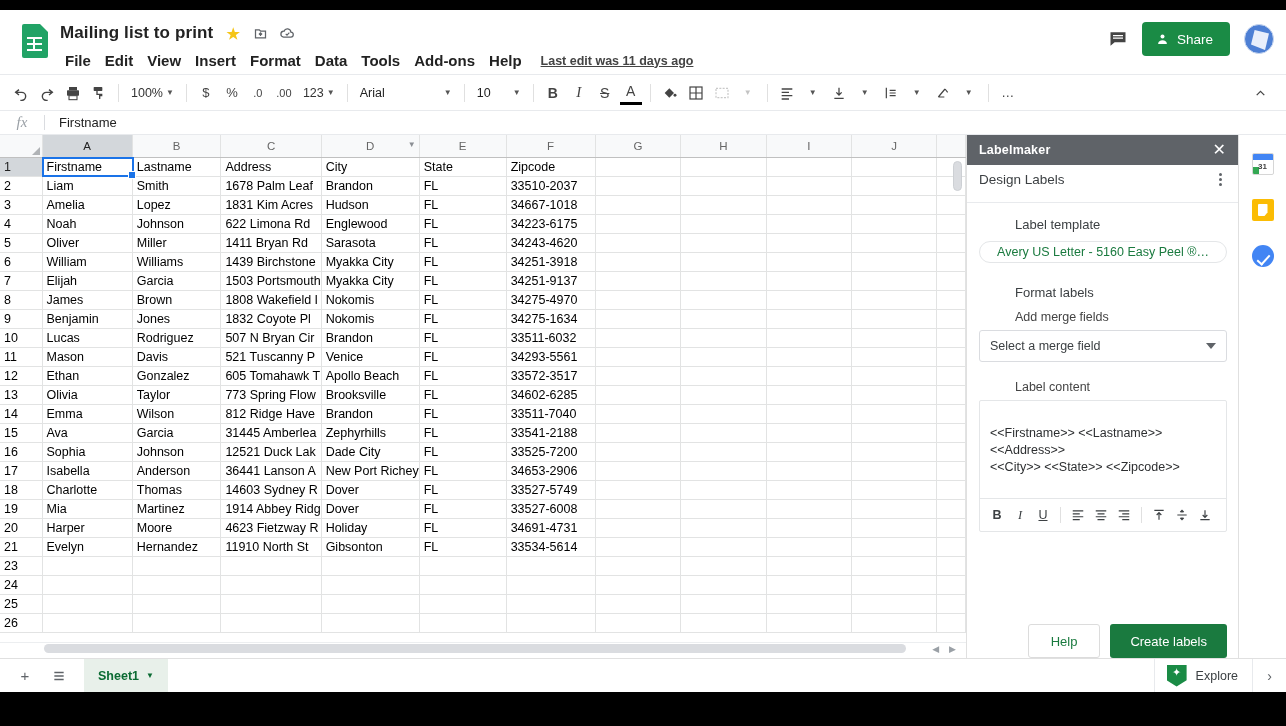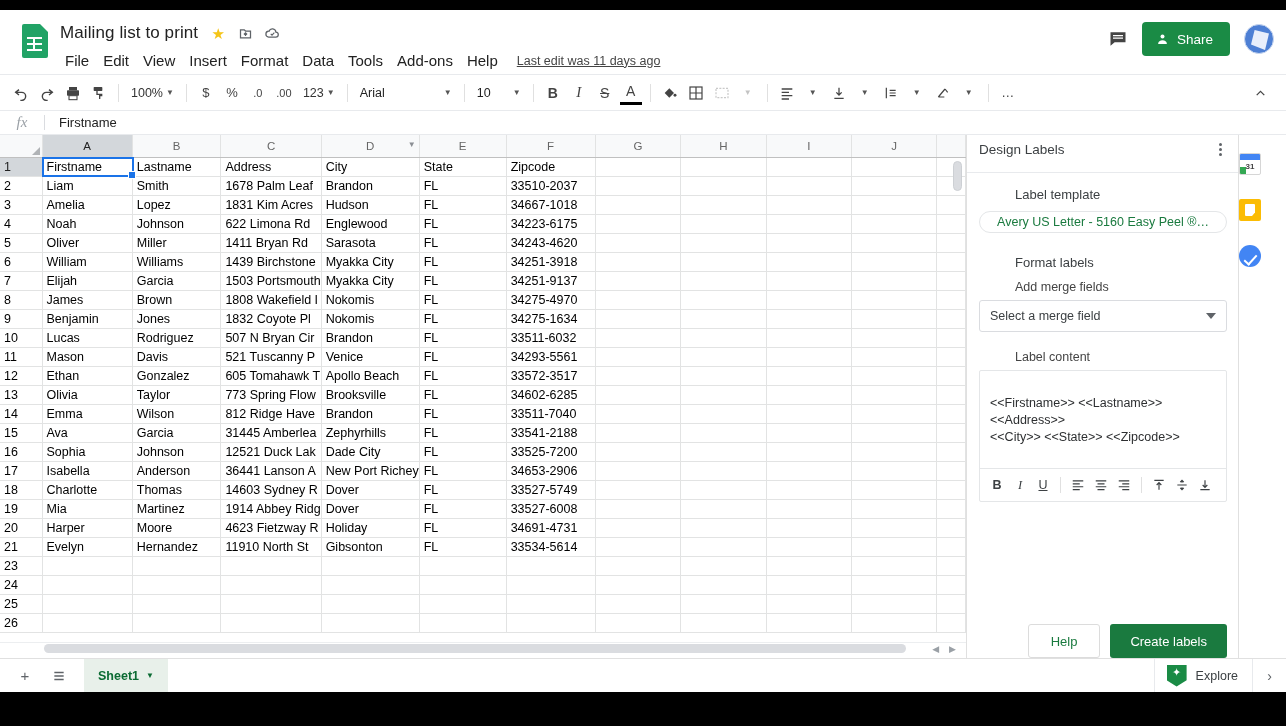--- a/index.html
+++ b/index.html
@@ -52,21 +52,21 @@
   }
   .sheets-glyph .grid {
     position: absolute; left: 5px; top: 13px;
     width: 15px; height: 14px;
     background:
       linear-gradient(#fff,#fff) 0 0/100% 2px no-repeat,
       linear-gradient(#fff,#fff) 0 6px/100% 2px no-repeat,
       linear-gradient(#fff,#fff) 0 12px/100% 2px no-repeat,
       linear-gradient(#fff,#fff) 6px 0/2px 100% no-repeat;
   }
-  .title-block { flex: 1 1 auto; padding-top: 2px; }
+  .title-block { flex: 1 1 auto; padding-top: 2px; font-weight: bold; }
   .title-row { display: flex; align-items: center; gap: 9px; height: 26px; }
   .doc-title {
     font-size: 17px; color: #222; letter-spacing: .1px;
     padding: 1px 2px;
   }
   .t-icon { width: 18px; height: 18px; display:inline-flex; align-items:center; justify-content:center; color:#5f6368; }
   .star { color: #f5c518; font-size: 15px; line-height: 1; }
   .menubar { display: flex; align-items: center; gap: 0; margin-top: 3px; }
   .menu-item {
     font-size: 15px; color: #222;
@@ -342,21 +342,21 @@
     border: none; border-radius: 3px;
     background: #1a7a3f; color: #fff;
     font-size: 13px; font-family: "Liberation Sans", sans-serif;
     cursor: pointer;
   }
 
   
   .rail {
     width: 48px; min-width: 48px;
     border-left: 1px solid #e0e0e0;
-    display: flex; flex-direction: column; align-items: flex-start;
+    display: flex; flex-direction: column; align-items: center;
     padding-top: 18px; gap: 24px;
     background: #fff;
   }
   .rail-ico { width: 22px; height: 22px; cursor: pointer; border-radius:3px; }
   .ico-cal {
     background: #fff; border:1px solid #d6d6d6; border-radius:2px;
     position: relative; overflow: hidden;
     display:flex; align-items:flex-end; justify-content:center;
     font-size: 8px; color:#4285f4; font-weight:bold;
   }
@@ -996,20 +996,24 @@
       <div class="grid-bottom">
         <div class="hscroll"></div>
         <div class="mini-arrows">
           <span>◀</span>
           <span>▶</span>
         </div>
       </div>
     </div>
 
     <div class="sidebar">
+      <div class="sb-header">
+        <div class="sb-title">Labelmaker</div>
+        <div class="sb-close">✕</div>
+      </div>
       <div class="sb-subhead">
         <div class="sb-subtitle">Design Labels</div>
         <div class="kebab">
               <i></i>
               <i></i>
               <i></i>
             </div>
       </div>
       <div class="sb-content">
         <div class="sb-label">Label template</div>

